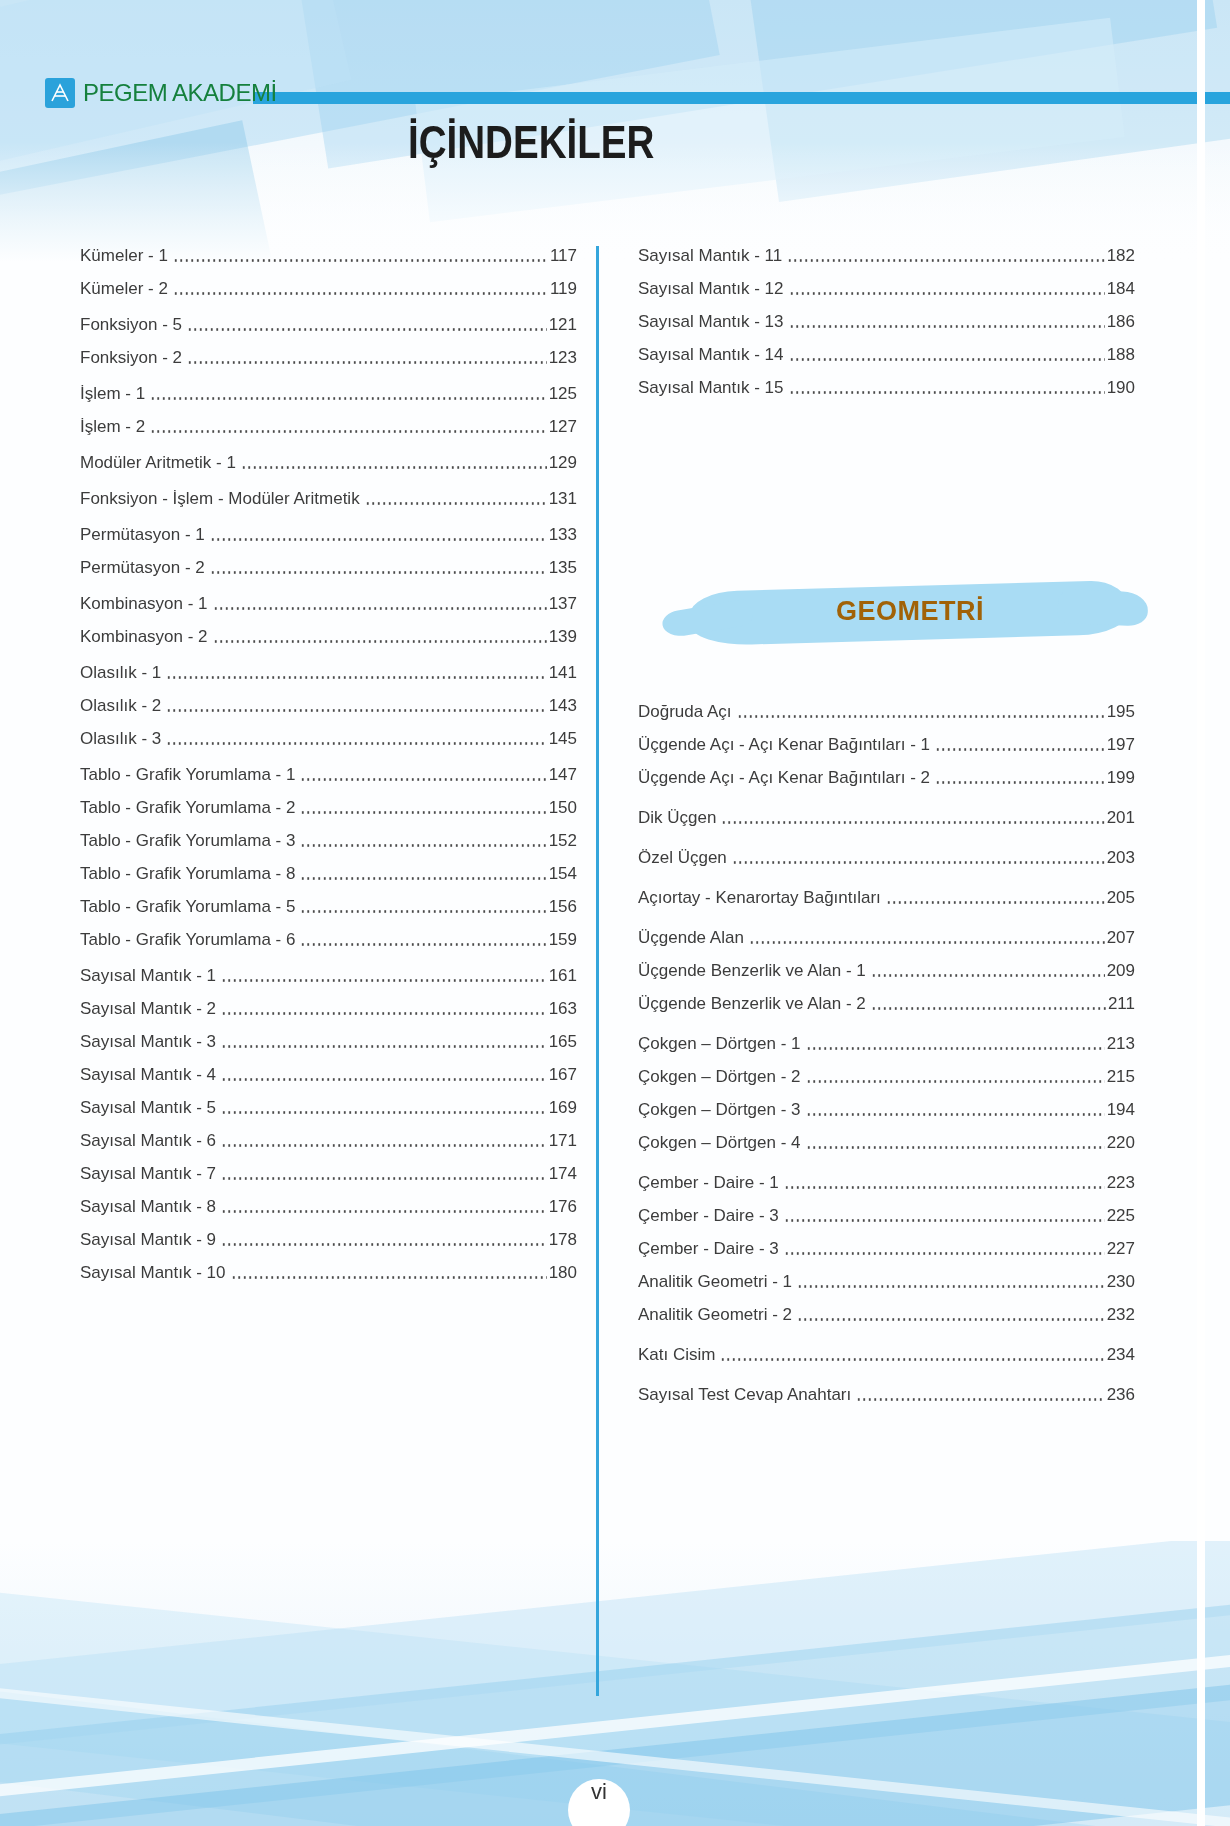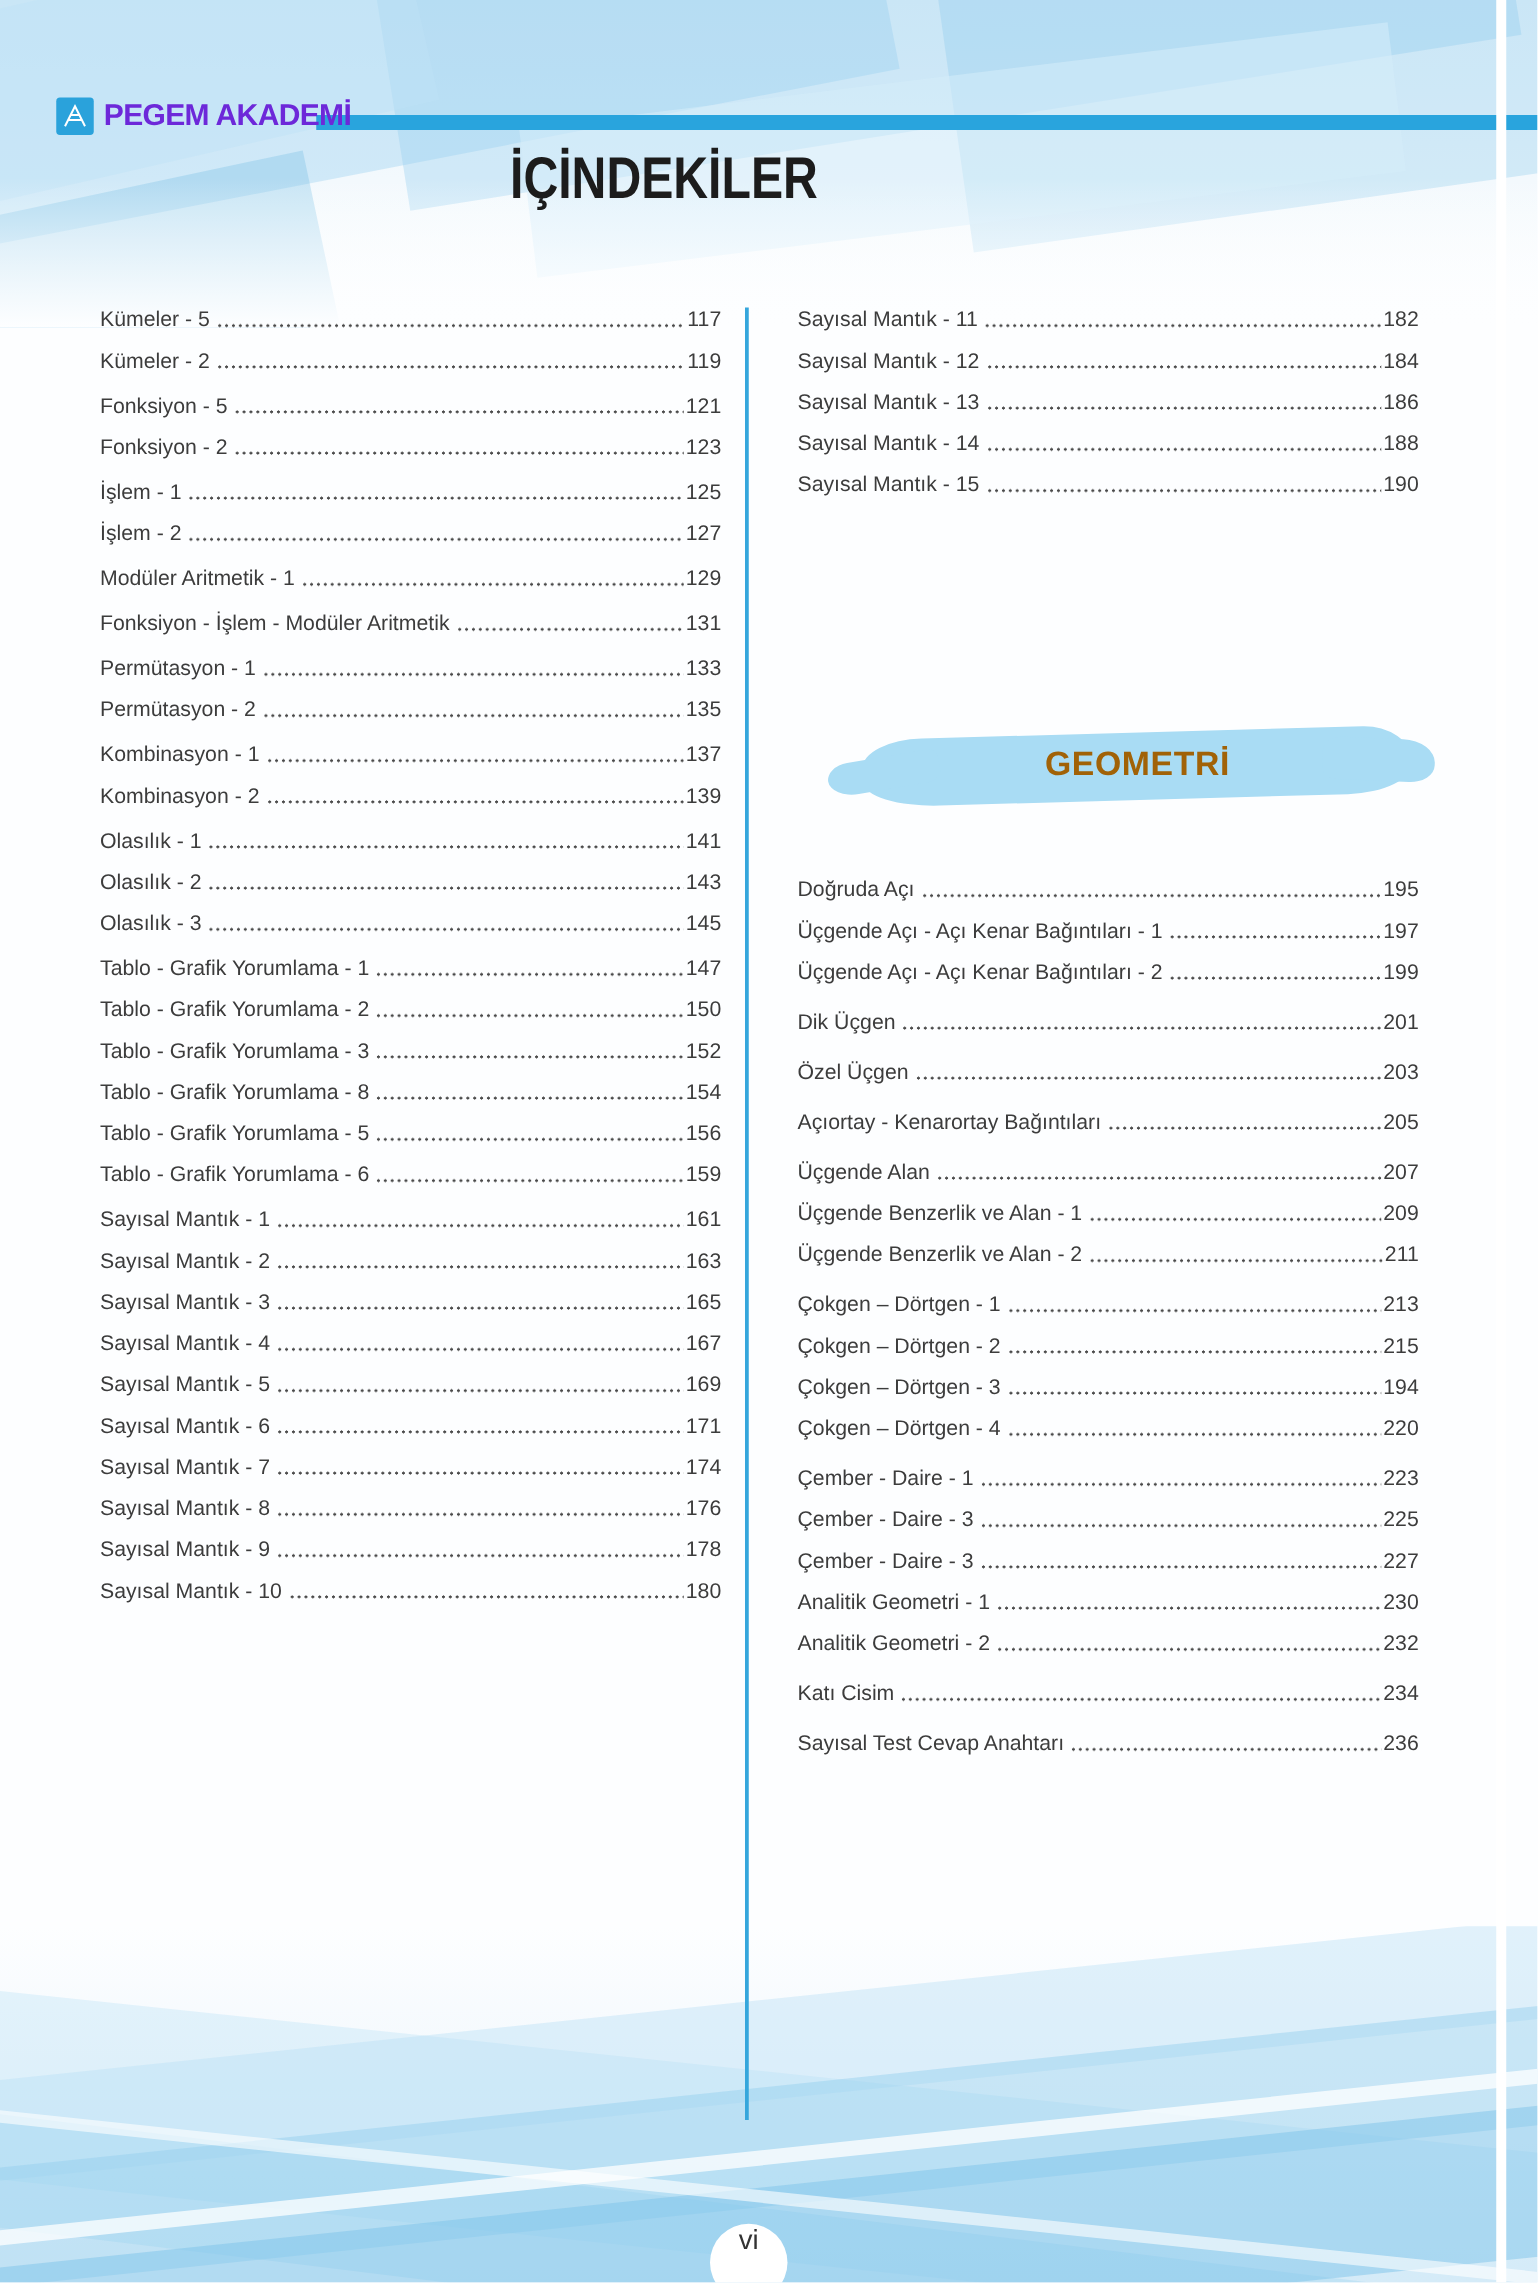--- a/index.html
+++ b/index.html
@@ -29,21 +29,21 @@
   .b3{left:-60px;top:205px;width:1420px;height:120px;background:rgba(126,196,234,.50);transform:rotate(-6deg);}
   .b4{left:-80px;top:120px;width:1450px;height:150px;background:rgba(170,218,243,.28);transform:rotate(6deg);}
   .b5{left:-80px;top:230px;width:1450px;height:90px;background:rgba(150,208,238,.30);transform:rotate(7deg);}
   .w1{left:-60px;top:175px;width:1420px;height:12px;background:rgba(255,255,255,.75);transform:rotate(-6deg);}
   .w2{left:-80px;top:215px;width:1450px;height:10px;background:rgba(255,255,255,.6);transform:rotate(6deg);}
   
   .brand{position:absolute;left:45px;top:77px;height:32px;display:flex;align-items:center;}
   .brand-icon{width:30px;height:30px;background:#2aa2db;border-radius:3px;display:flex;
     align-items:center;justify-content:center;margin-right:8px;}
   .brand-icon svg{display:block;}
-  .brand-text{font-size:24px;font-weight:bold;color:#6d28d9;letter-spacing:-0.5px;white-space:nowrap;}
+  .brand-text{font-size:24px;font-weight:normal;color:#15803d;letter-spacing:-0.5px;white-space:nowrap;}
   .head-band{position:absolute;left:253px;right:0;top:92px;height:12px;background:#29a4dd;}
   .gap-line{position:absolute;left:1197px;top:0;width:8px;height:1826px;background:#ffffff;}
   .page-title{position:absolute;left:16px;top:114px;width:1030px;text-align:center;}
   .page-title span{display:inline-block;font-size:47px;font-weight:900;color:#1c1c1c;
     letter-spacing:0px;transform:scaleX(.82);white-space:nowrap;}
   
   .col{position:absolute;top:246px;width:497px;}
   .col-left{left:80px;}
   .col-right{left:638px;}
   .divider{position:absolute;left:596px;top:246px;width:3px;height:1450px;background:#35a6dc;}
@@ -108,21 +108,21 @@
   <span class="brand-text">PEGEM AKADEMİ</span>
 </div>
 <div class="page-title">
   <span>İÇİNDEKİLER</span>
 </div>
 
 <div class="divider"></div>
 <div class="col col-left" id="col-left">
     <div class="toc-group">
       <div class="toc-item">
-        <span class="t-label">Kümeler - 5</span>
+        <span class="t-label">Kümeler - 1</span>
         <span class="dots"></span>
         <span class="t-page">117</span>
       </div>
       <div class="toc-item">
         <span class="t-label">Kümeler - 2</span>
         <span class="dots"></span>
         <span class="t-page">119</span>
       </div>
     </div>
     <div class="toc-group">

